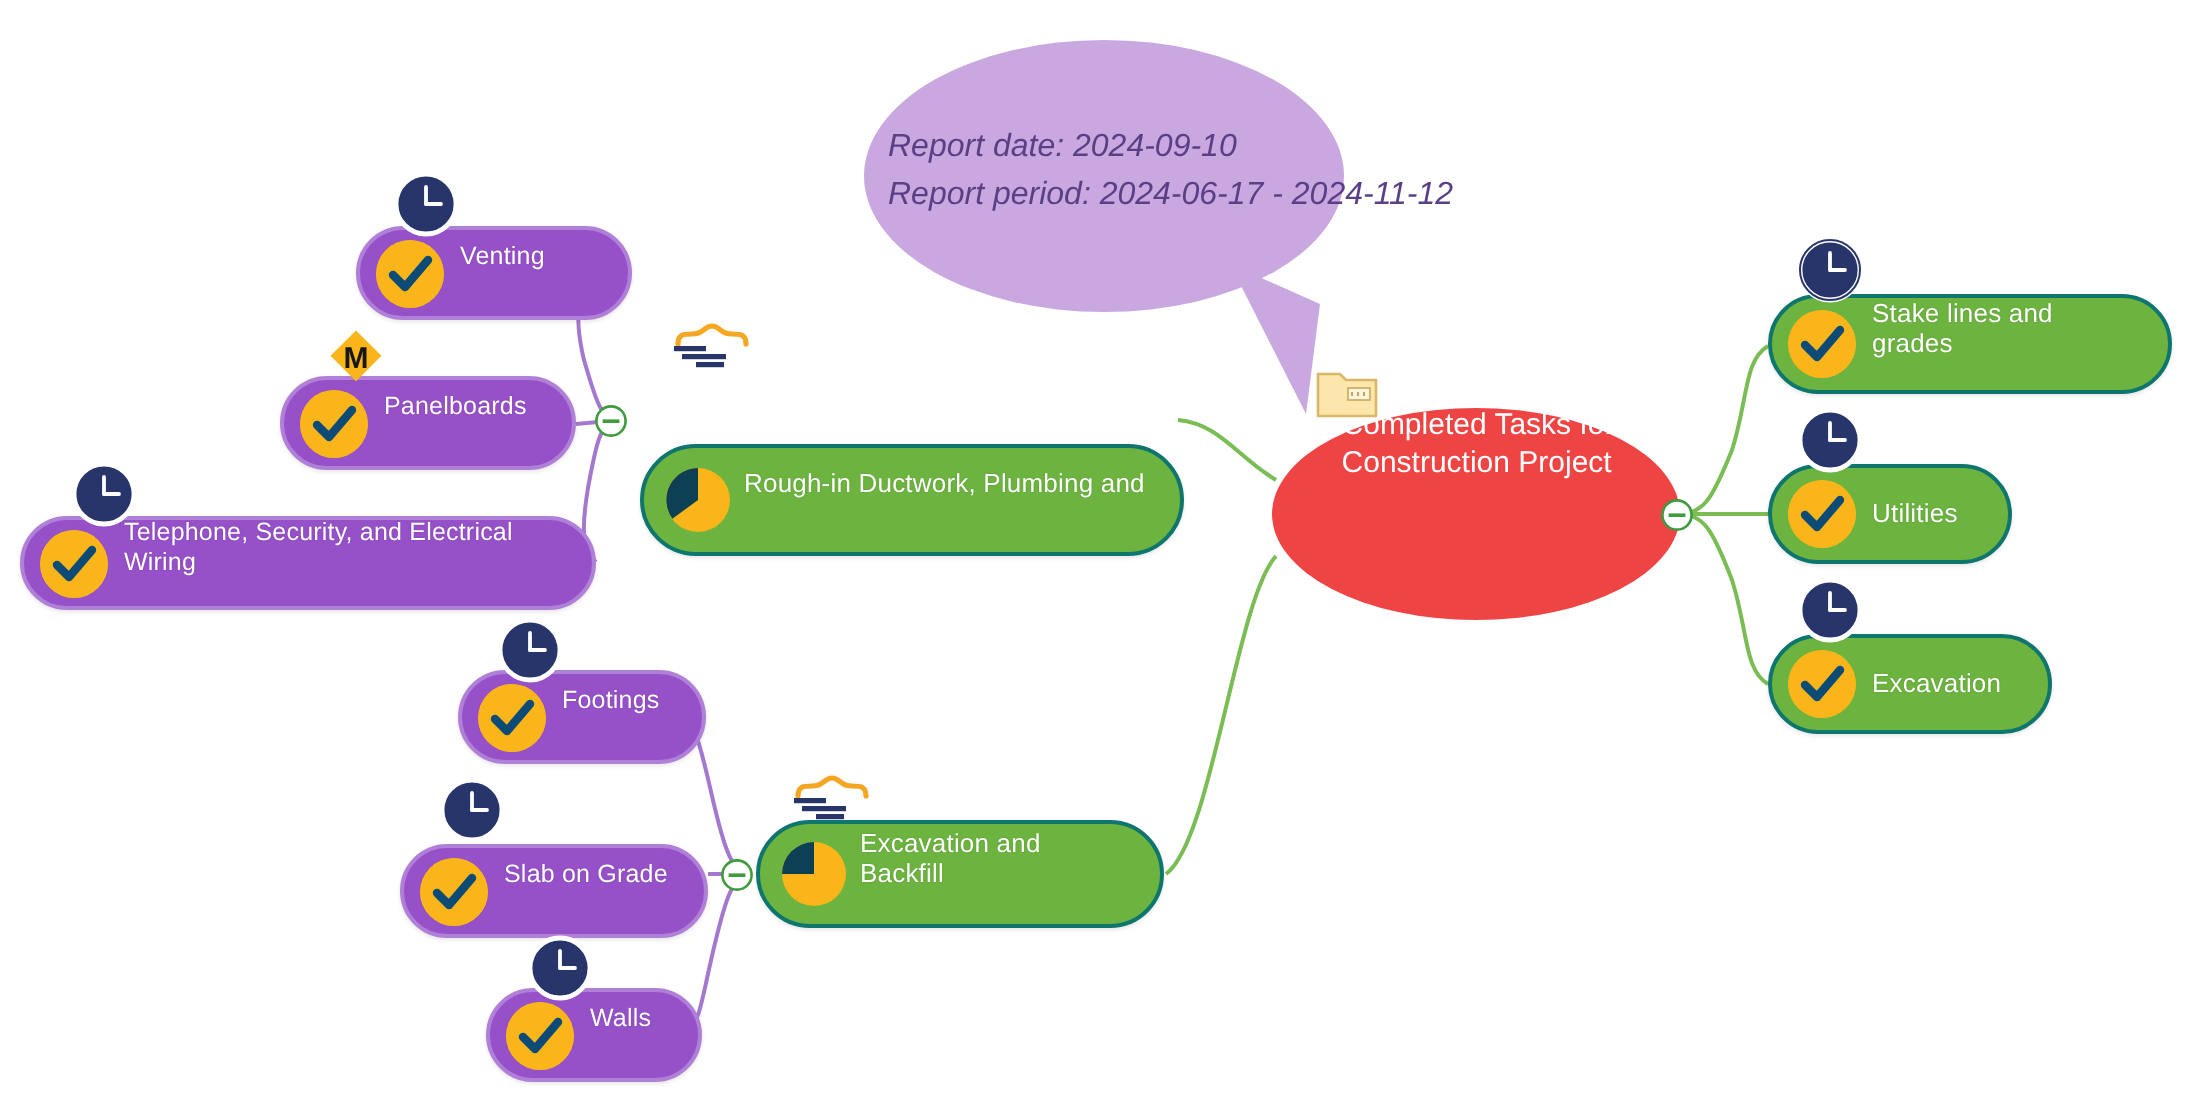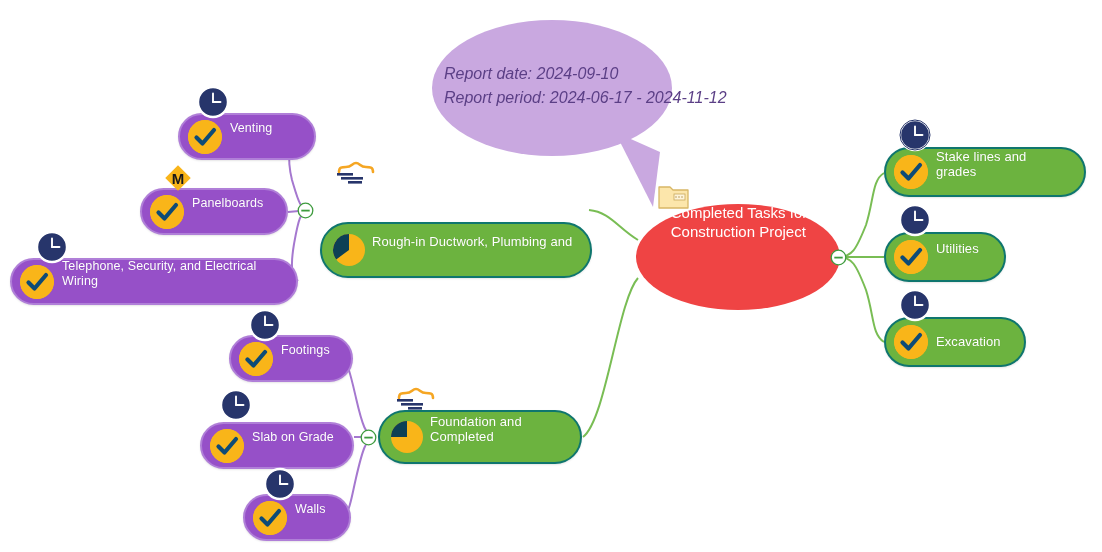--- a/index.html
+++ b/index.html
@@ -221,21 +221,21 @@
       <path d="M8.5 17.5 L14.5 23.5 L26 10" stroke="#0d4b77" stroke-width="4.2" fill="none" stroke-linecap="round" stroke-linejoin="round"></path>
     </svg>
     <span class="label">Stake lines and grades</span>
   </div>
 
   <svg class="clock" style="left:898px; top:203px;" viewBox="0 0 34 34" width="34" height="34">
     <circle cx="17" cy="17" r="15" fill="#27356b" stroke="#ffffff" stroke-width="2.4"></circle>
     <line x1="17" y1="17" x2="17" y2="8.5" stroke="#ffffff" stroke-width="1.9" stroke-linecap="round"></line>
     <line x1="17" y1="17" x2="24.5" y2="17" stroke="#ffffff" stroke-width="1.9" stroke-linecap="round"></line>
   </svg>
-  <div class="node green" style="left:884px; top:232px; width:122px; height:50px;">
+  <div class="node green" style="left:884px; top:232px; width:122px; height:50px;align-items:flex-end;">
     <svg class="check" viewBox="0 0 34 34" width="34" height="34">
       <circle cx="17" cy="17" r="17" fill="#f9b519"></circle>
       <path d="M8.5 17.5 L14.5 23.5 L26 10" stroke="#0d4b77" stroke-width="4.2" fill="none" stroke-linecap="round" stroke-linejoin="round"></path>
     </svg>
     <span class="label">Utilities</span>
   </div>
 
   <svg class="clock" style="left:898px; top:288px;" viewBox="0 0 34 34" width="34" height="34">
     <circle cx="17" cy="17" r="15" fill="#27356b" stroke="#ffffff" stroke-width="2.4"></circle>
     <line x1="17" y1="17" x2="17" y2="8.5" stroke="#ffffff" stroke-width="1.9" stroke-linecap="round"></line>
@@ -311,21 +311,21 @@
     <path d="M3 12 C3 7, 6 7, 10 7 C16 7, 16 3, 20 3 C24 3, 24 7, 30 7 C34 7, 37 7, 37 12" stroke="#f5a623" stroke-width="2.6" fill="none" stroke-linecap="round"></path>
     <rect x="1" y="13" width="16" height="2.6" fill="#27356b"></rect>
     <rect x="5" y="17" width="22" height="2.6" fill="#27356b"></rect>
     <rect x="12" y="21" width="14" height="2.6" fill="#27356b"></rect>
   </svg>
   <div class="node green" style="left:378px; top:410px; width:204px; height:54px;">
     <svg class="pie" viewBox="0 0 34 34" width="34" height="34">
       <circle cx="17" cy="17" r="16" fill="#f9b519"></circle>
       <path d="M17 17 L17 1 A16 16 0 0 0 1 17 Z" fill="#0d4055"></path>
     </svg>
-    <span class="label">Foundation and Completed</span>
+    <span class="label">Excavation and Backfill</span>
   </div>
   <svg class="collapse" style="left:360px; top:429px;" viewBox="0 0 17 17" width="17" height="17">
     <circle cx="8.5" cy="8.5" r="7.3" fill="#ffffff" stroke="#3e9b3e" stroke-width="1.3"></circle>
     <rect x="4.3" y="7.7" width="8.4" height="1.8" fill="#3e9b3e"></rect>
   </svg>
 
   <svg class="clock" style="left:248px; top:308px;" viewBox="0 0 34 34" width="34" height="34">
     <circle cx="17" cy="17" r="15" fill="#27356b" stroke="#ffffff" stroke-width="2.4"></circle>
     <line x1="17" y1="17" x2="17" y2="8.5" stroke="#ffffff" stroke-width="1.9" stroke-linecap="round"></line>
     <line x1="17" y1="17" x2="24.5" y2="17" stroke="#ffffff" stroke-width="1.9" stroke-linecap="round"></line>

